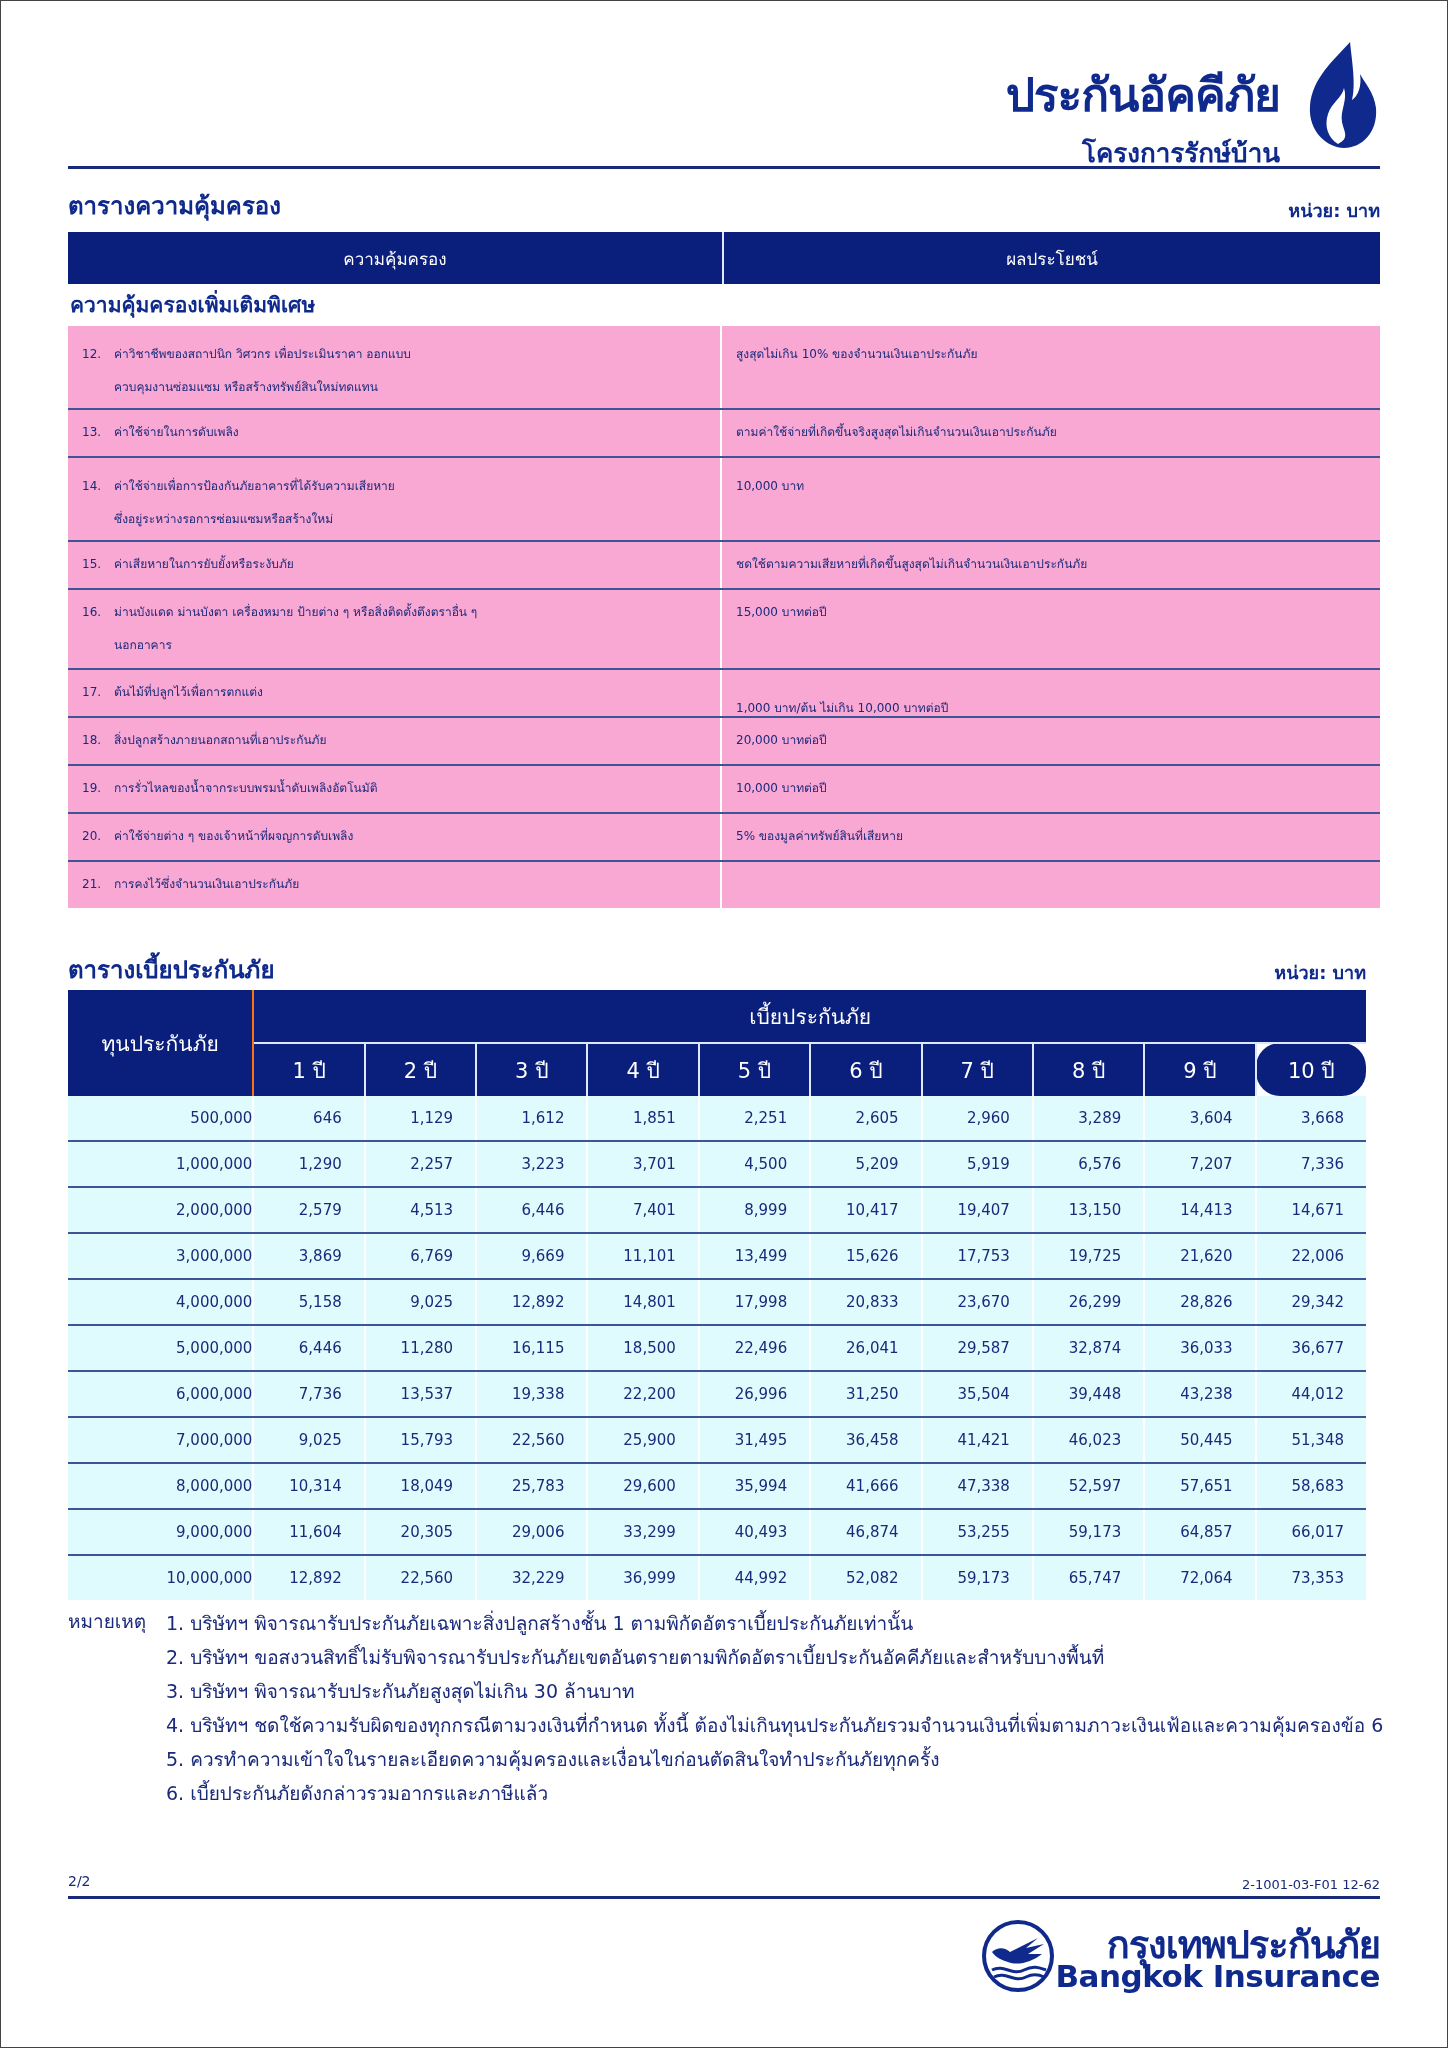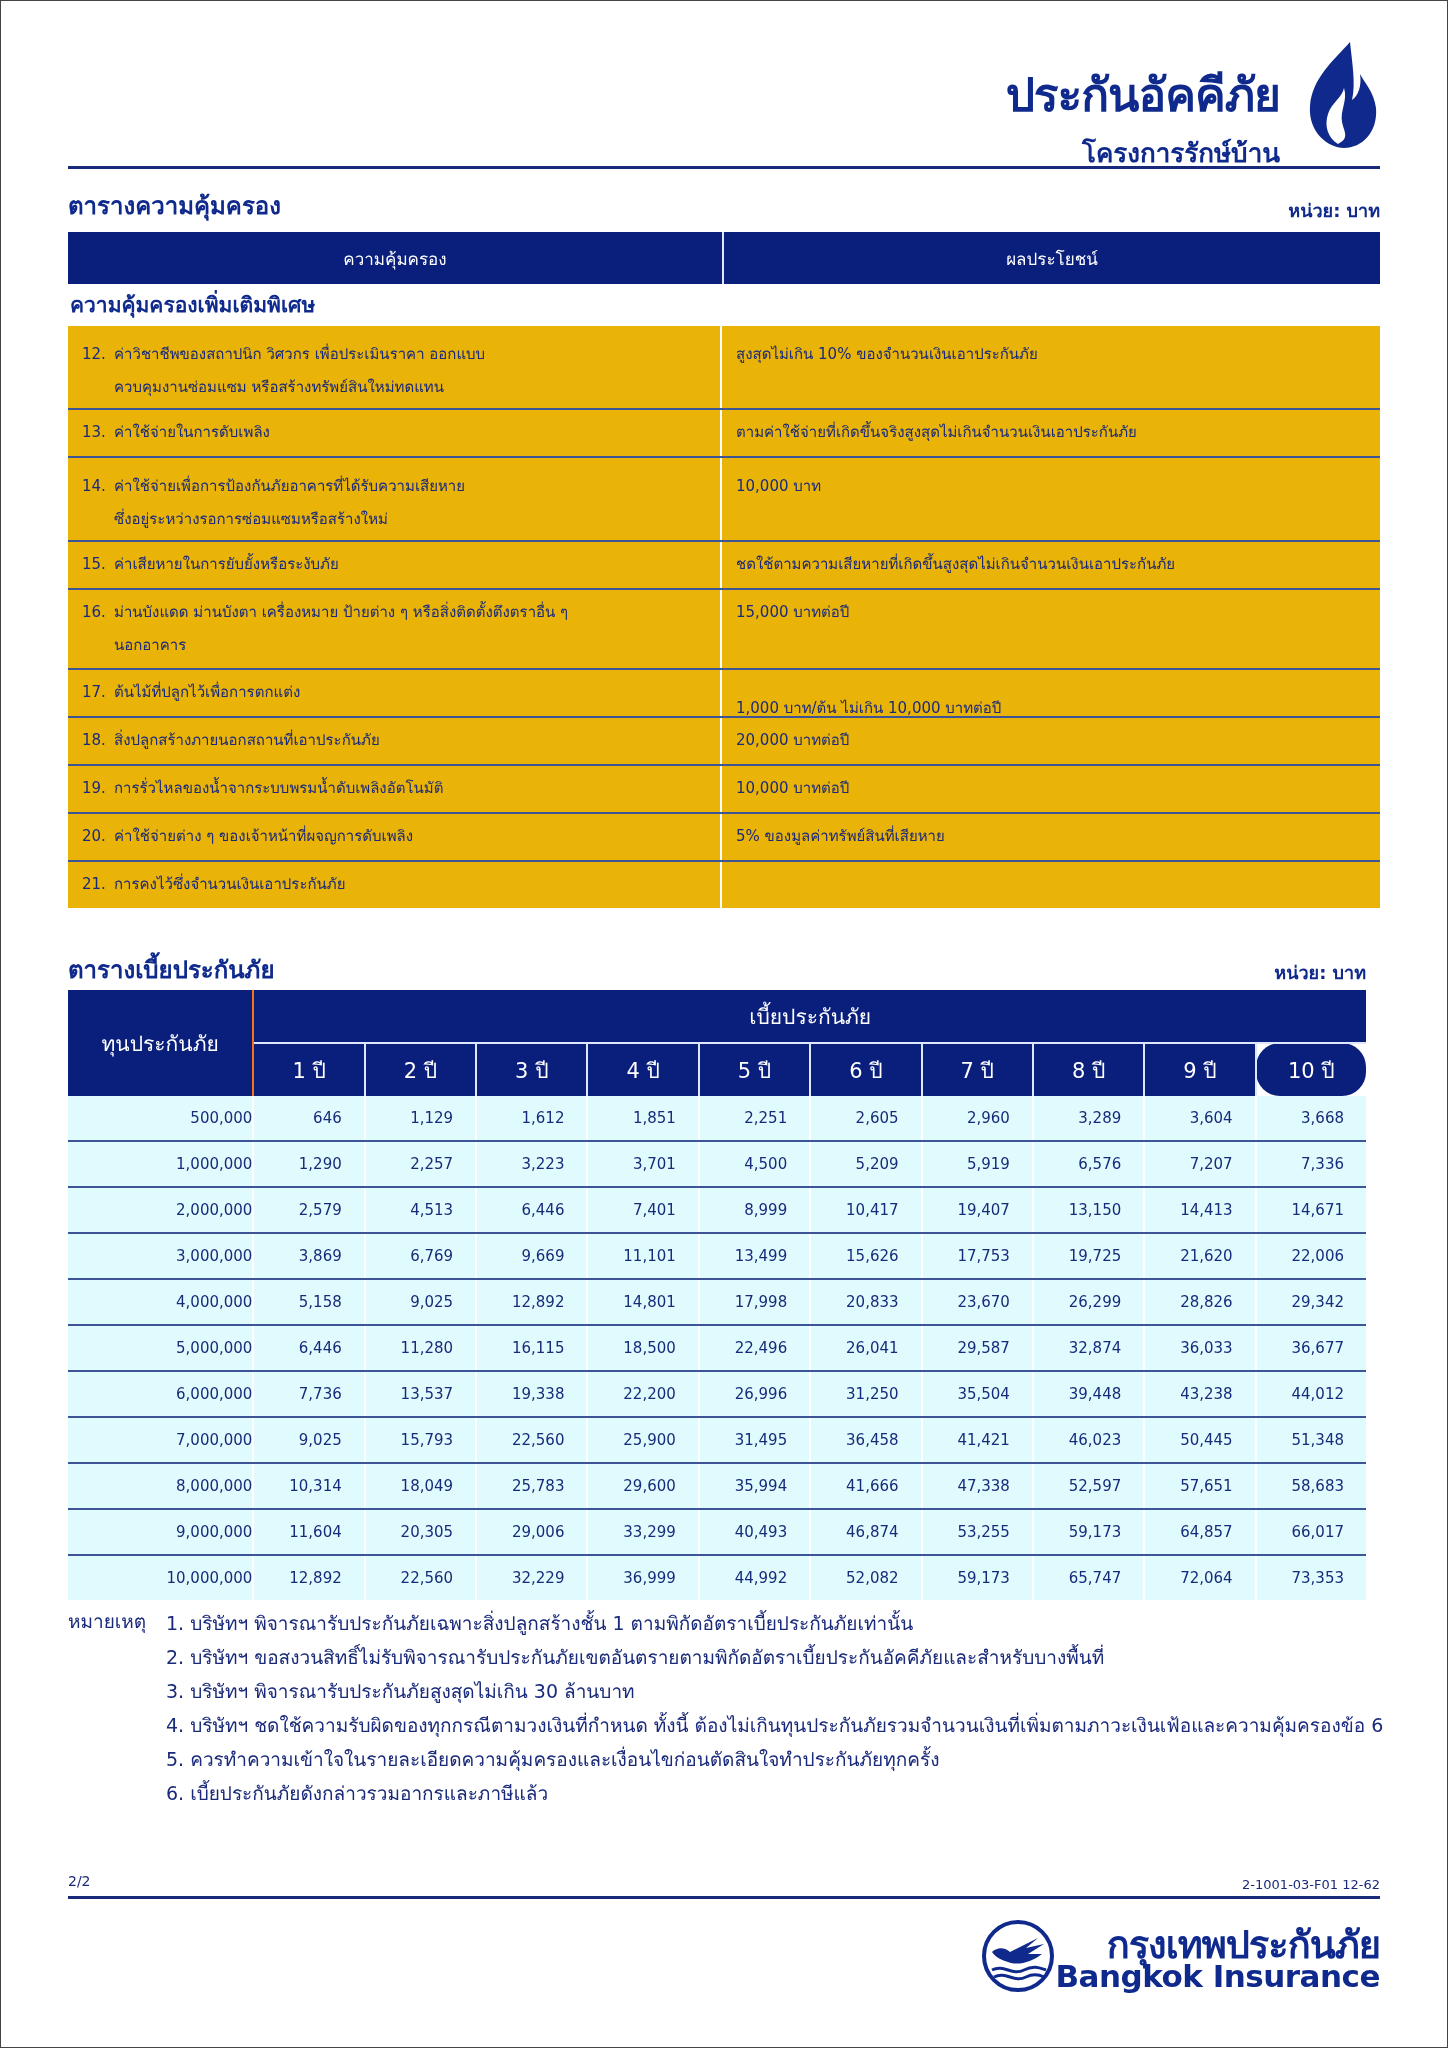--- a/index.html
+++ b/index.html
@@ -17,21 +17,21 @@
   .sec-title { position: absolute; font-size: 24px; font-weight: bold; color: #0f2a8c; }
   .unit { position: absolute; font-size: 18px; font-weight: bold; color: #0f2a8c; }
 
   
   .cov { position: absolute; left: 0; top: 232px; width: 1312px; }
   .cov-head { display: flex; height: 52px; background: #0a1f7c; color: #fff; }
   .cov-head div { display: flex; align-items: center; justify-content: center; font-size: 17px; }
   .cov-head .c1 { width: 654px; border-right: 2px solid #dfe6ff; }
   .cov-head .c2 { flex: 1; }
   .cov-sub { height: 42px; line-height: 42px; font-size: 21px; font-weight: bold; color: #0f2a8c; padding-left: 2px; }
-  .cov-row { display: flex; background: #eab308; border-bottom: 2px solid #3d5496; font-size: 15px; color: #1a2a7a; }
+  .cov-row { display: flex; background: #f9a8d4; border-bottom: 2px solid #3d5496; font-size: 12px; color: #1a2a7a; }
   .cov-row:last-child { border-bottom: none; }
   .cov-row .l { width: 654px; border-right: 2px solid #ffffff; padding: 0 0 0 14px; box-sizing: border-box; }
   .cov-row .r { flex: 1; padding-left: 14px; }
   .cov-row .cell-inner { padding-top: 12px; line-height: 33px; }
   .cov-row .num { display: inline-block; width: 32px; }
   .cov-row .cont { padding-left: 32px; }
 
   
   .prem { position: absolute; left: 0; top: 990px; width: 1298px; border-collapse: collapse; }
   .prem th { background: #0a1f7c; color: #fff; font-weight: normal; font-size: 21px; }

